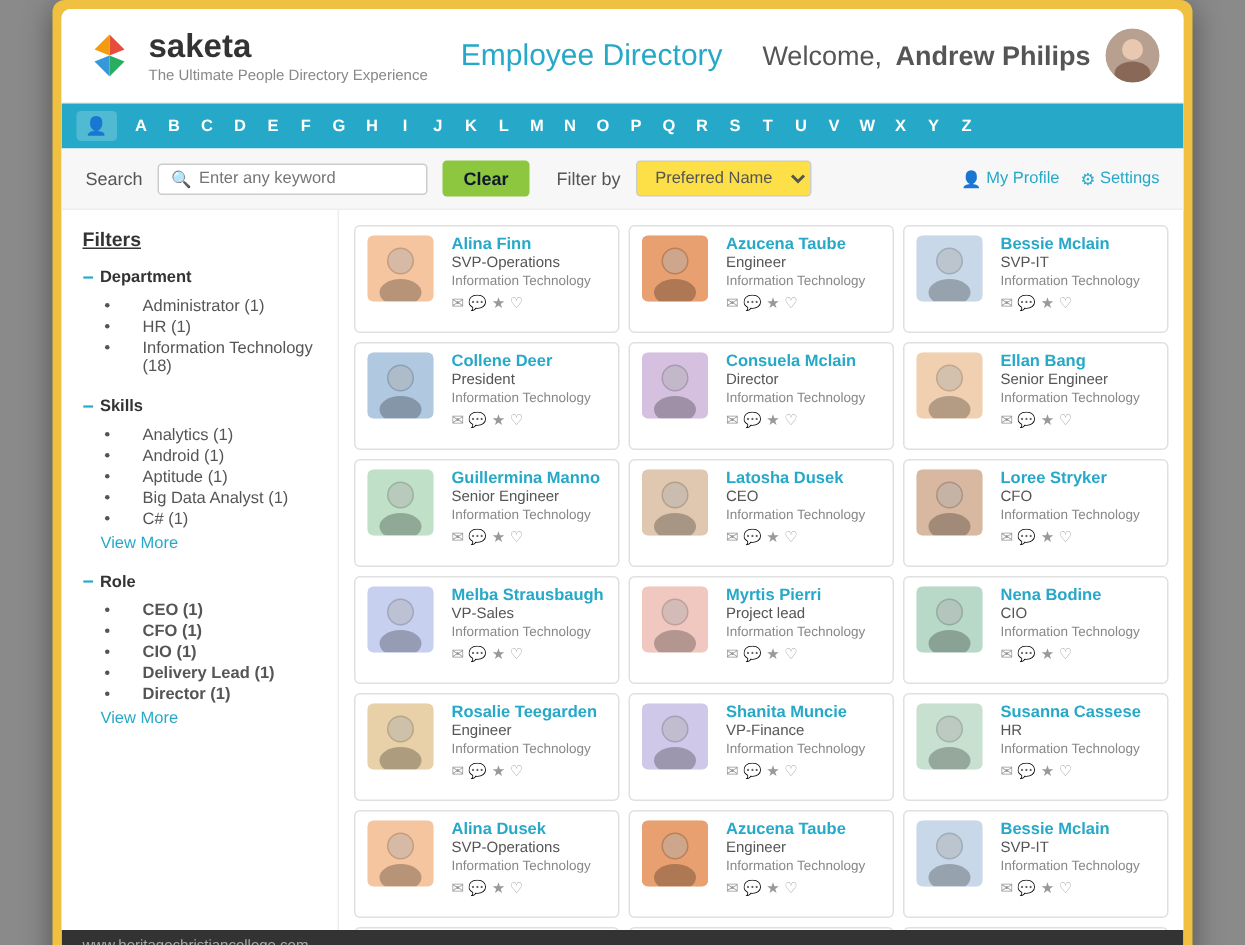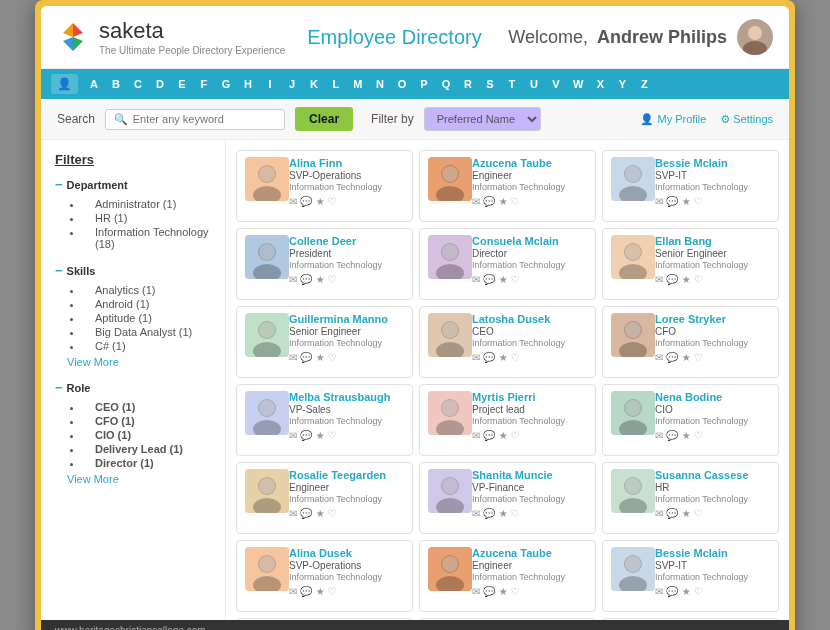--- a/index.html
+++ b/index.html
@@ -38,21 +38,21 @@
       display: flex;
       align-items: center;
       gap: 10px;
     }
     .logo-icon {
       width: 32px;
       height: 32px;
     }
     .logo-text {
       font-size: 22px;
-      font-weight: 400;
+      font-weight: 700;
       color: #333;
     }
     .logo-subtitle {
       font-size: 10px;
       color: #888;
       margin-top: 1px;
     }
     .welcome-area {
       display: flex;
       align-items: center;
@@ -148,21 +148,21 @@
       color: #555;
       margin-left: 8px;
       text-align: center;
     }
     .filter-select {
       border: 1px solid #ccc;
       border-radius: 3px;
       padding: 4px 8px;
       font-size: 11px;
       color: #555;
-      background: #c4b5fd;
+      background: #fde047;
     }
     .right-actions {
       margin-left: auto;
       display: flex;
       align-items: center;
       gap: 14px;
     }
     .profile-link, .settings-link {
       font-size: 11px;
       color: #26a9c8;
@@ -233,21 +233,21 @@
       grid-template-columns: repeat(3, 1fr);
       gap: 6px;
       align-content: start;
     }
     .person-card {
       border: 1px solid #e0e0e0;
       border-radius: 4px;
       padding: 6px 8px;
       display: flex;
       align-items: flex-start;
-      gap: 0;
+      gap: 12px;
       background: #fff;
       min-height: 72px;
     }
     .person-avatar {
       width: 44px;
       height: 44px;
       border-radius: 4px;
       overflow: hidden;
       flex-shrink: 0;
       background: #ddd;

